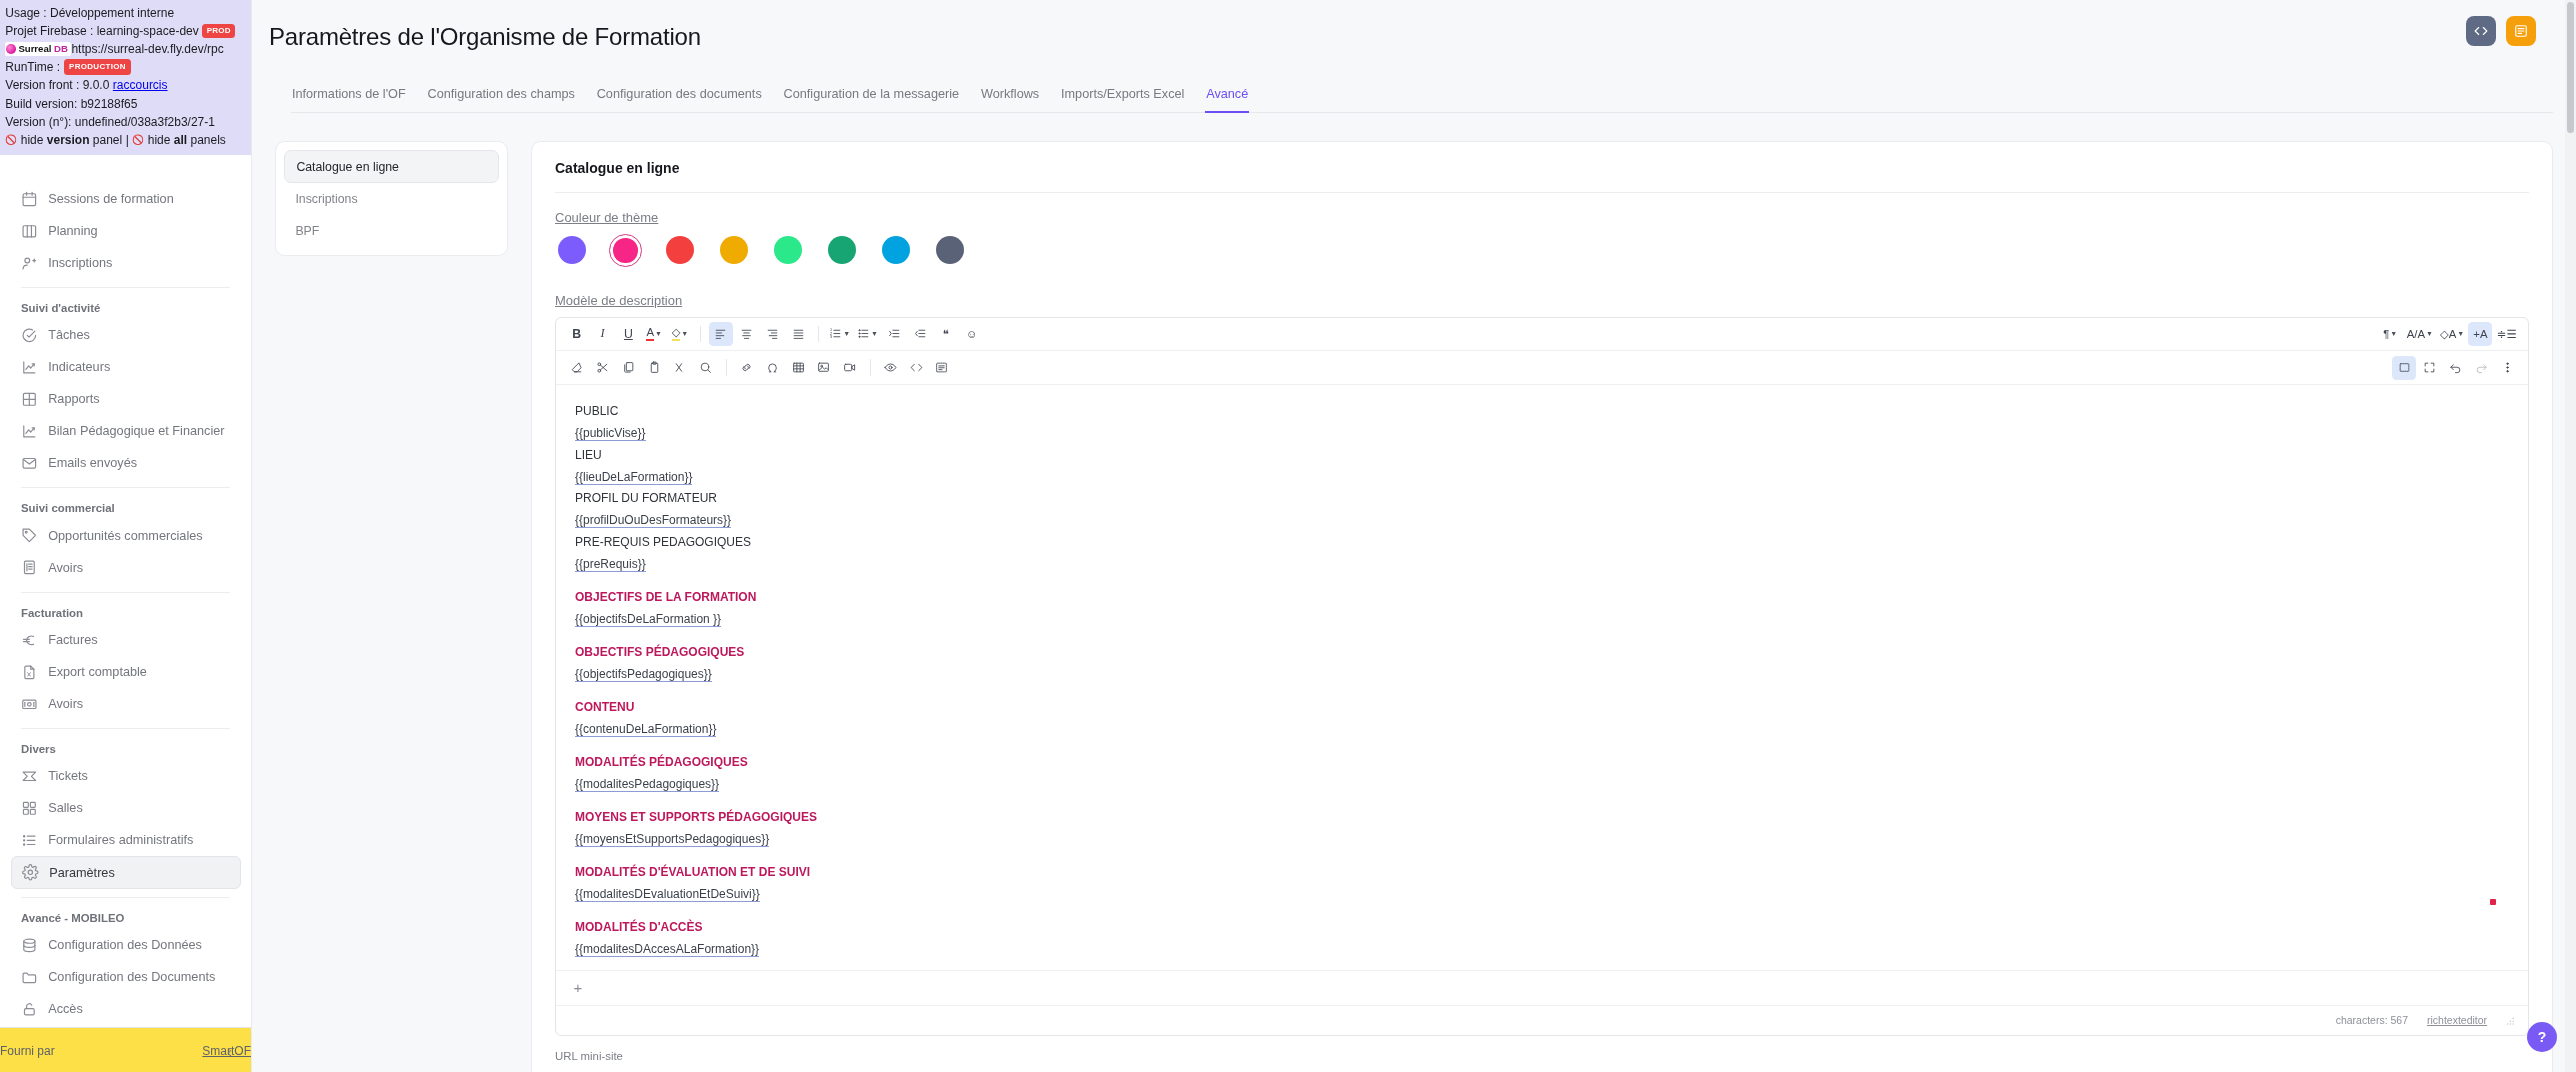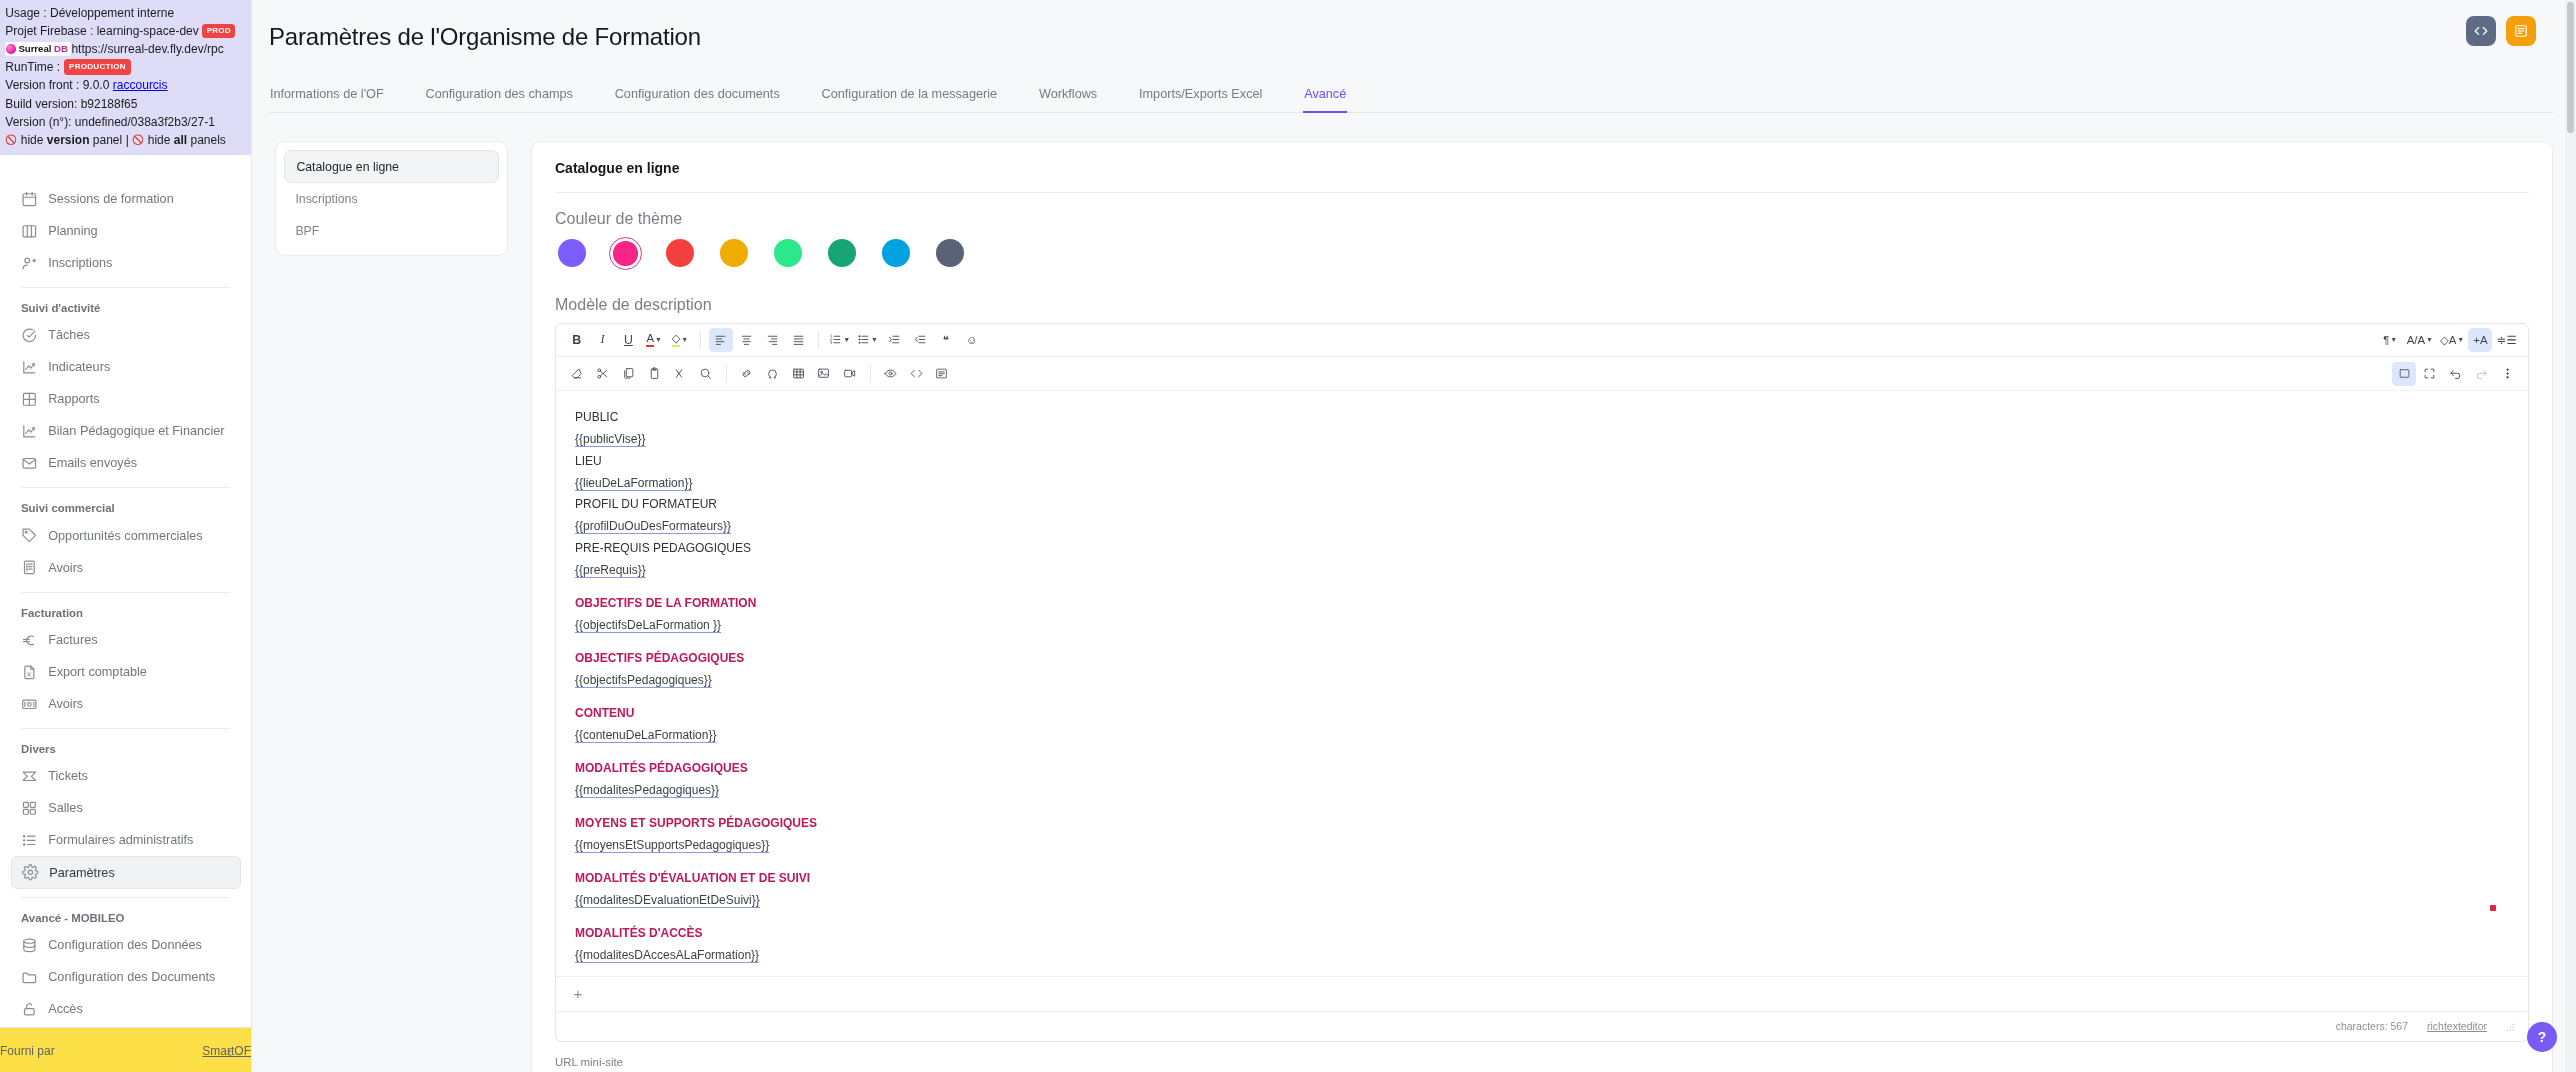--- a/index.html
+++ b/index.html
@@ -86,22 +86,22 @@
   }
   .hbtn {
     width: 30px; height: 30px; border-radius: 8px;
     display: flex; align-items: center; justify-content: center;
     color: #fff; cursor: pointer; font-size: 13px;
   }
   .hbtn.code { background: #5f6b85; }
   .hbtn.form { background: #f59f0b; }
 
   .tabbar {
-    margin: 32px 23px 0 17px; display: flex; align-items: flex-end;
-    gap: 40px; border-bottom: 0.9px solid #e6e8ec; position: relative;
+    margin: 32px 23px 0 39px; display: flex; align-items: flex-end;
+    gap: 20px; border-bottom: 0.9px solid #e6e8ec; position: relative;
   }
   .tab {
     font-size: 12.7px; color: #76797f; padding: 3.5px 0.9px 10.5px 0.9px;
     cursor: pointer; white-space: nowrap; border-bottom: 2.2px solid transparent;
     margin-bottom: -0.9px;
   }
   .tab.active { color: #6c4df6; border-bottom-color: #6c4df6; }
 
   .content { display: flex; gap: 23px; padding: 28px 23px 0 23px; }
 
@@ -118,21 +118,21 @@
     background: #f3f4f6; color: #24262b; border: 0.9px solid #e4e6ea; height: 33px;
   }
 
   .panel {
     flex: 1; background: #fff; border: 0.9px solid #e9ebef;
     border-radius: 9.6px; padding: 17.5px 23px 0 23px; min-height: 964px;
   }
   .panel-title { font-size: 14px; font-weight: 700; color: #15171c; }
   .panel-rule { height: 0.9px; background: #ebedf0; margin: 16px 0 17.5px 0; }
 
-  .field-label { font-size: 16px; color: #7b7e85; margin-bottom: 8.8px; }
+  .field-label { font-size: 13px; color: #7b7e85; margin-bottom: 8.8px; text-decoration: underline; }
 
   .swatches { display: flex; gap: 21px; align-items: center; margin-bottom: 26px; }
   .sw-wrap {
     width: 33px; height: 33px; border-radius: 50%;
     display: flex; align-items: center; justify-content: center; cursor: pointer;
   }
   .sw-wrap.sel { border: 1.8px solid #d23a84; }
   .sw { width: 24.5px; height: 24.5px; border-radius: 50%; }
   .sw-wrap:not(.sel) .sw { width: 28px; height: 28px; }
 

